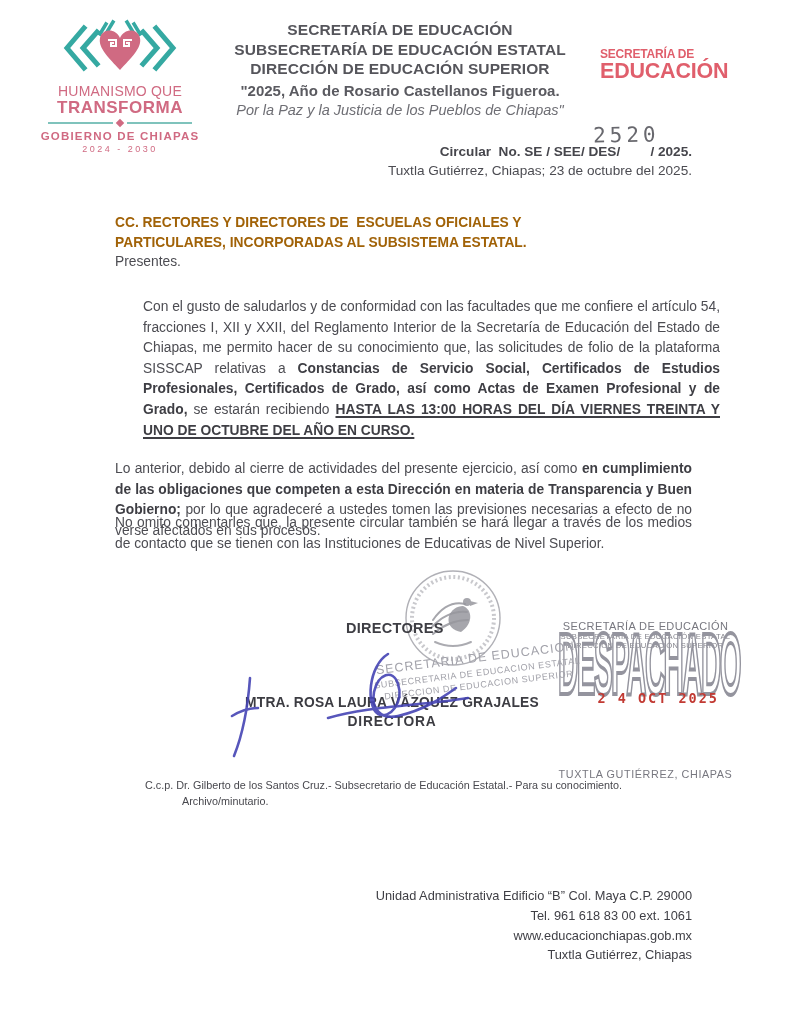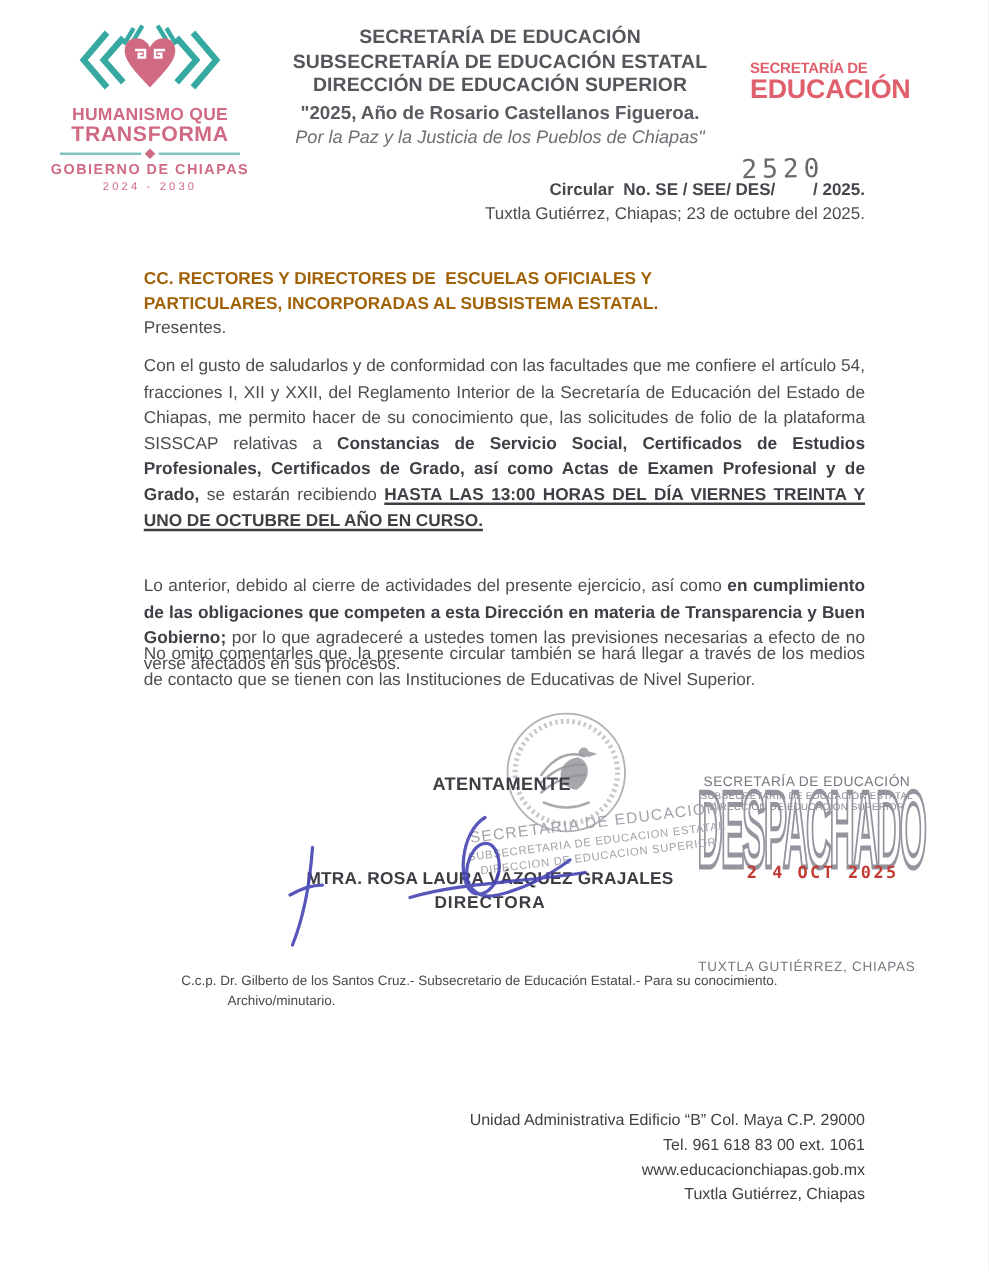--- a/index.html
+++ b/index.html
@@ -6,21 +6,21 @@
   html,body { background:#e8e8e8; }
   .page {
     position:relative; width:791px; height:1024px; margin:0 auto;
     background:#ffffff; overflow:hidden;
     font-family:"Liberation Sans", sans-serif; color:#4c4c52;
   }
 
   
   .logo-left { position:absolute; left:40px; top:18px; width:160px; text-align:center; color:#d06a82; }
   .logo-left .emblem { display:block; margin:0 auto 2px auto; }
-  .logo-brand1 { font-size:14px; font-weight:700; letter-spacing:.2px; line-height:15px; }
+  .logo-brand1 { font-size:14px; font-weight:400; letter-spacing:.2px; line-height:15px; }
   .logo-brand2 { font-size:17px; font-weight:800; letter-spacing:.5px; line-height:18px; }
   .logo-divider { display:flex; align-items:center; gap:4px; margin:3px 8px; color:#6fbcb4; }
   .logo-divider .rule { flex:1; height:1.6px; background:#7fc3bc; }
   .logo-divider .diamond { width:6px; height:6px; background:#d06a82; transform:rotate(45deg); }
   .logo-gov { font-size:11.5px; font-weight:600; letter-spacing:1.2px; line-height:14px; }
   .logo-years { font-size:9px; font-weight:500; letter-spacing:2.5px; line-height:12px; }
 
   
   .head-center { position:absolute; left:195px; top:20px; width:410px; text-align:center; color:#55555b; }
   .head-line { font-size:15.5px; font-weight:700; line-height:19.5px; letter-spacing:.1px; }
@@ -38,21 +38,21 @@
   .circular-line { position:absolute; right:99px; top:144px; font-size:13.6px; font-weight:700; color:#46464c; }
   .date-line { position:absolute; right:99px; top:163px; font-size:13.6px; color:#4c4c52; }
 
   
   .recipient { position:absolute; left:115px; top:213px; font-size:13.8px; line-height:19.5px; }
   .recipient .b { font-weight:700; color:#a16207; }
 
   
   .para { position:absolute; left:115px; width:577px; font-size:13.8px; line-height:20.6px;
     text-align:justify; color:#4c4c52; }
-  .p1 { top:283px; } .p2 { top:427px;margin-top:32px; } .p3 { top:513px; } .p4 { top:564px; }
+  .p1 { top:297px;margin-left:28px; } .p2 { top:427px;margin-top:32px; } .p3 { top:513px; } .p4 { top:564px; }
   .seg-b { font-weight:700; color:#3e3e44; }
   .seg-bu { font-weight:700; color:#3e3e44; text-decoration:underline; text-decoration-thickness:1.5px; text-underline-offset:2px; }
 
   
   .seal { position:absolute; left:403px; top:568px; opacity:.85; }
   .atentamente { position:absolute; left:346px; top:620px; font-size:14.5px; font-weight:800; color:#3e3e44; letter-spacing:.3px; z-index:2; }
   .ghost-stamp { position:absolute; left:372px; top:650px; width:210px; text-align:center;
     color:#a2a2aa; transform:rotate(-7deg); line-height:1.35; z-index:1; white-space:nowrap; }
   .ghost-stamp .g1 { font-size:12.5px; letter-spacing:1px; }
   .ghost-stamp .g2, .ghost-stamp .g3 { font-size:9px; letter-spacing:.6px; }
@@ -156,21 +156,21 @@
       <path d="M30 66 Q46 52 65 52"></path>
     </g>
     <g fill="#84848c" opacity=".85">
       <circle cx="64" cy="34" r="4"></circle>
       <path d="M67 33 l8 2 -8 3 z"></path>
       <path d="M60 38 C70 42 70 56 58 64 C48 62 44 56 46 48 C48 42 54 38 60 38 Z"></path>
     </g>
     <path d="M32 74 Q50 82 68 74" fill="none" stroke="#84848c" stroke-width="2" opacity=".8" stroke-linecap="round"></path>
   </svg>
 
-  <div class="atentamente">ATENTAMENTE</div>
+  <div class="atentamente">DIRECTORES</div>
 
   <div class="ghost-stamp">
     <div class="g1">SECRETARIA DE EDUCACION</div>
     <div class="g2">SUBSECRETARIA DE EDUCACION ESTATAL</div>
     <div class="g3">DIRECCION DE EDUCACION SUPERIOR</div>
   </div>
 
   <svg class="signature-ink" width="260" height="125" viewBox="0 0 260 125">
     <g fill="none" stroke="#4544b4" stroke-width="2.6" stroke-linecap="round" opacity=".9">
       <path d="M160 18 C140 30 138 70 150 78 C162 84 176 66 170 48 C165 32 150 38 146 56 C143 72 152 84 170 80 C196 74 214 62 228 52"></path>

